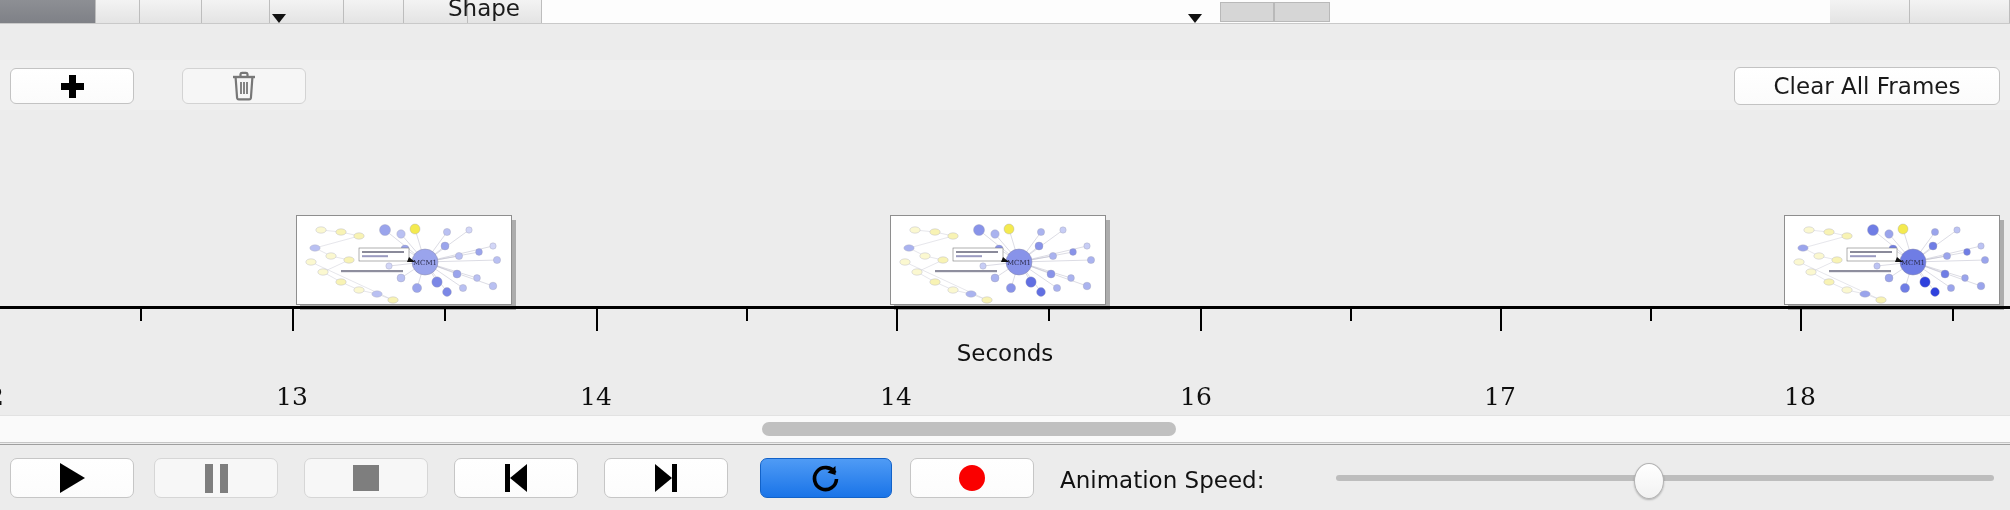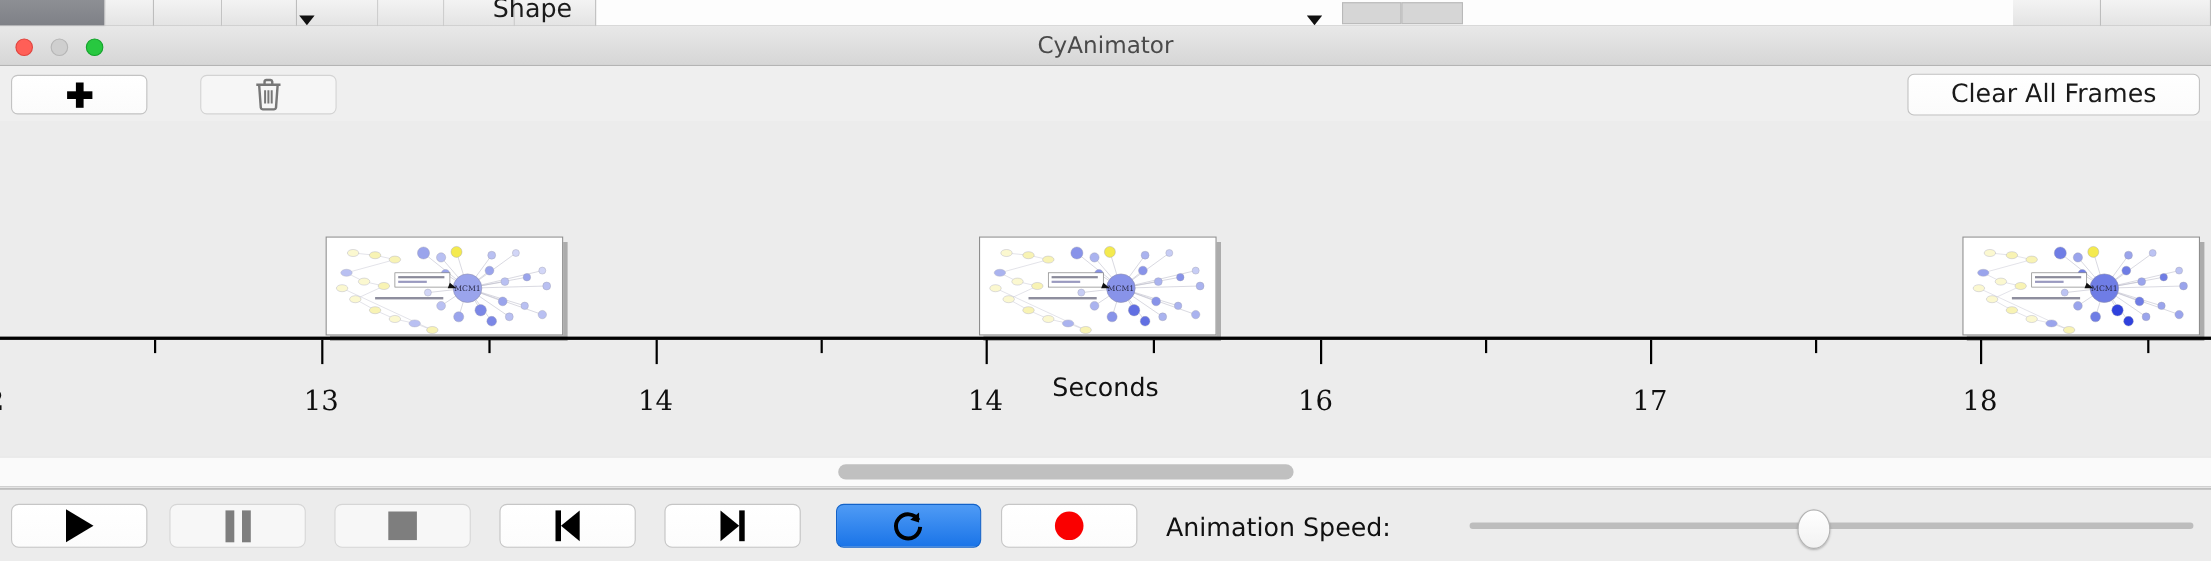--- a/index.html
+++ b/index.html
@@ -178,20 +178,21 @@
   }
   .tick.major { height: 22px; }
   .tick.minor { height: 12px; }
   .tick-label {
     position: absolute;
     font-family: "DejaVu Serif", serif;
     font-size: 25px;
     color: #0f0f0f;
     transform: translateX(-50%);
     white-space: nowrap;
+    margin-top: 32px;
   }
   .axis-title {
     position: absolute;
     width: 2010px;
     text-align: center;
     font-family: "DejaVu Sans", sans-serif;
     font-size: 23px;
     color: #111;
   }
 
@@ -322,26 +323,20 @@
         <div class="bg-arrow" style="left: 1188px; top: 14px;"></div>
       </div>
     <div id="bg-scrollboxes">
         <div class="bg-scrollbox" style="left: 1220px; width: 54px;"></div>
         <div class="bg-scrollbox" style="left: 1274px; width: 56px;"></div>
       </div>
     <div class="bg-word" style="left:448px;">Shape</div>
     <div class="bg-line"></div>
   </div>
 
-  <div class="titlebar">
-    <div class="traffic tl-close"></div>
-    <div class="traffic tl-min"></div>
-    <div class="traffic tl-zoom"></div>
-    <div class="window-title">CyAnimator</div>
-  </div>
 
   <div class="toolbar">
     <div class="btn btn-add">
       <span class="plus-icon"></span>
     </div>
     <div class="btn flat btn-del">
       <svg width="26" height="30" viewBox="0 0 26 30">
         <path d="M2 6 H24" stroke="#777" stroke-width="2.4" fill="none"></path>
         <path d="M9.5 6 V3.2 A1.6 1.6 0 0 1 11.1 1.8 H14.9 A1.6 1.6 0 0 1 16.5 3.2 V6" stroke="#777" stroke-width="2.2" fill="none"></path>
         <path d="M4.6 6.4 L6.1 27 A1.8 1.8 0 0 0 7.9 28.4 H18.1 A1.8 1.8 0 0 0 19.9 27 L21.4 6.4" stroke="#777" stroke-width="2.2" fill="none"></path>

